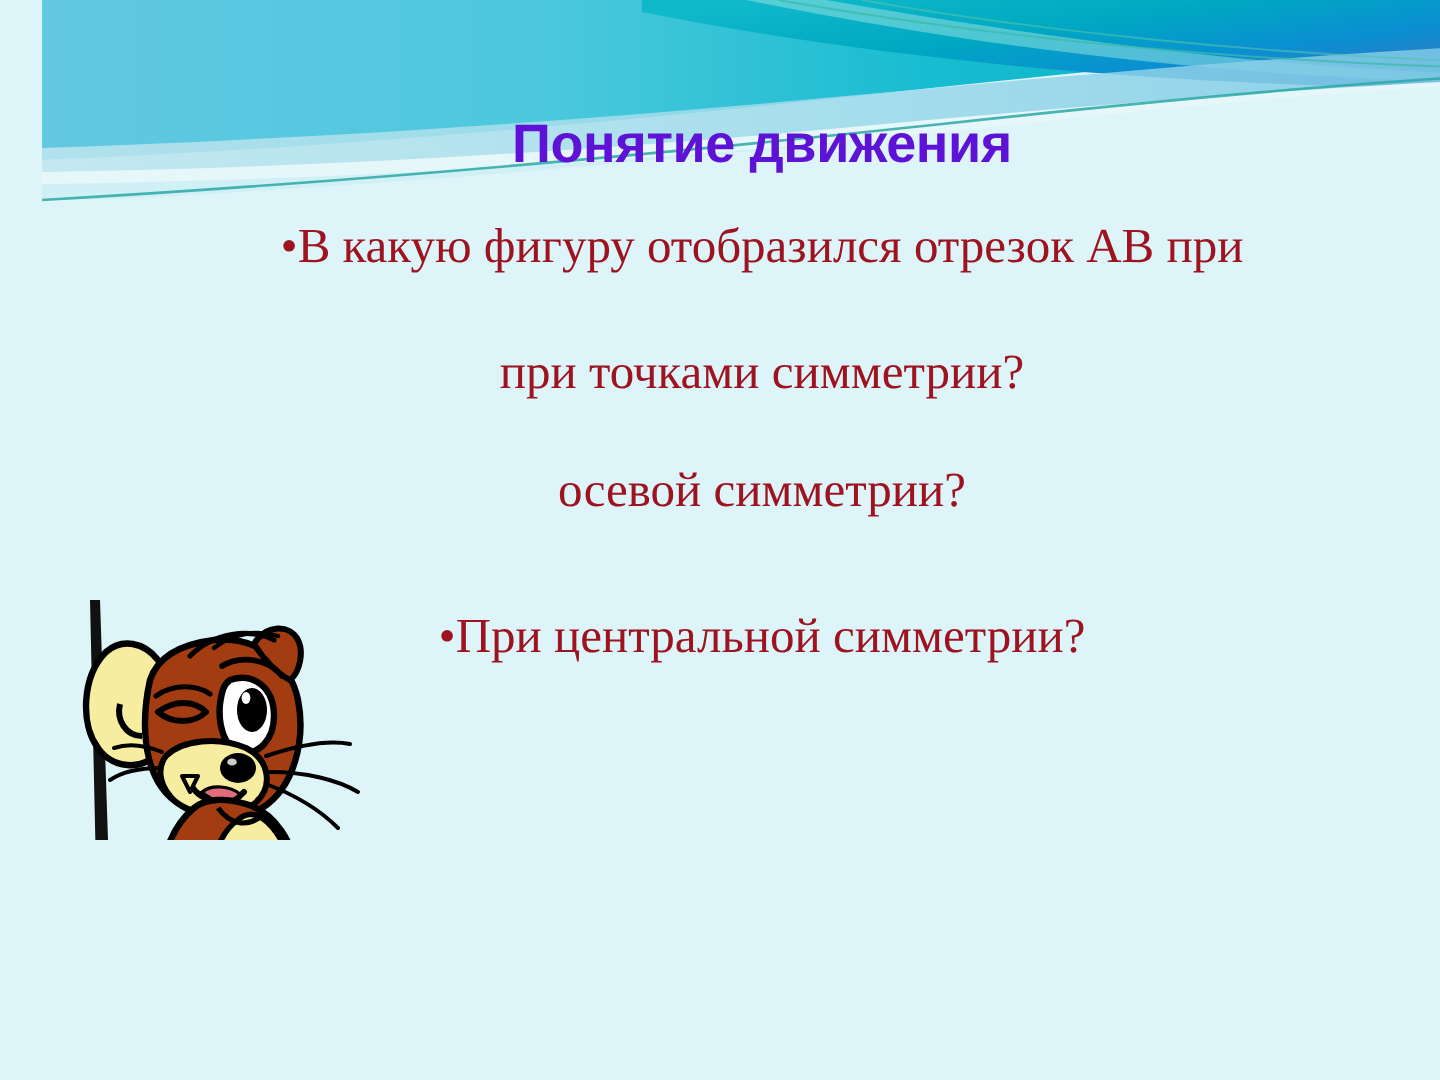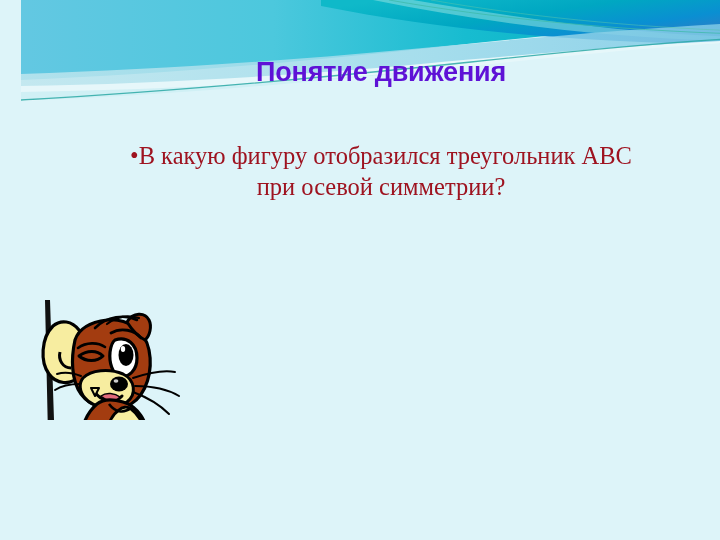--- a/index.html
+++ b/index.html
@@ -146,31 +146,33 @@
       <path d="M410,0 C500,16 610,27 720,31" fill="none" stroke="#54c3ae" stroke-width="0.9" opacity="0.6"></path>
 
       <path d="M0,101 C150,95 320,80 470,64 C580,52 660,45 720,42 L720,110 L0,110 Z" fill="#ddf4f9"></path>
     </svg>
   </div>
 
   <div id="title">Понятие движения</div>
 
   <div id="body-content">
 
+    <p class="bullet-para"><span class="bullet-dot">•</span><span>В какую фигуру отобразился отрезок АВ при</span></p>
 
     <div class="spacer-1"></div>
 
-    <p class="bullet-para"><span class="bullet-dot">•</span><span>В какую фигуру отобразился треугольник АВС</span></p>
-    <p class="bullet-para">при осевой симметрии?</p>
+    <p class="bullet-para">при точками симметрии?</p>
 
     <div class="spacer-2"></div>
 
+    <p class="bullet-para">осевой симметрии?</p>
 
     <div class="spacer-3"></div>
 
+    <p class="bullet-para"><span class="bullet-dot">•</span><span>При центральной симметрии?</span></p>
 
   </div>
 
   <div id="jerry-illustration">
     <svg width="176" height="248" viewBox="0 0 176 248" xmlns="http://www.w3.org/2000/svg">
 
       <path d="M22,8 L27,8 L33,188 L38,188 L38,192 L33,192 L36,244 L31,244 L27,192 L22,192 L22,188 L26,188 Z" fill="#111111"></path>
       <line x1="22" y1="190" x2="45" y2="190" stroke="#111111" stroke-width="3"></line>
 
       <path d="M30,34 C18,46 17,70 26,82 C33,92 48,94 56,84

